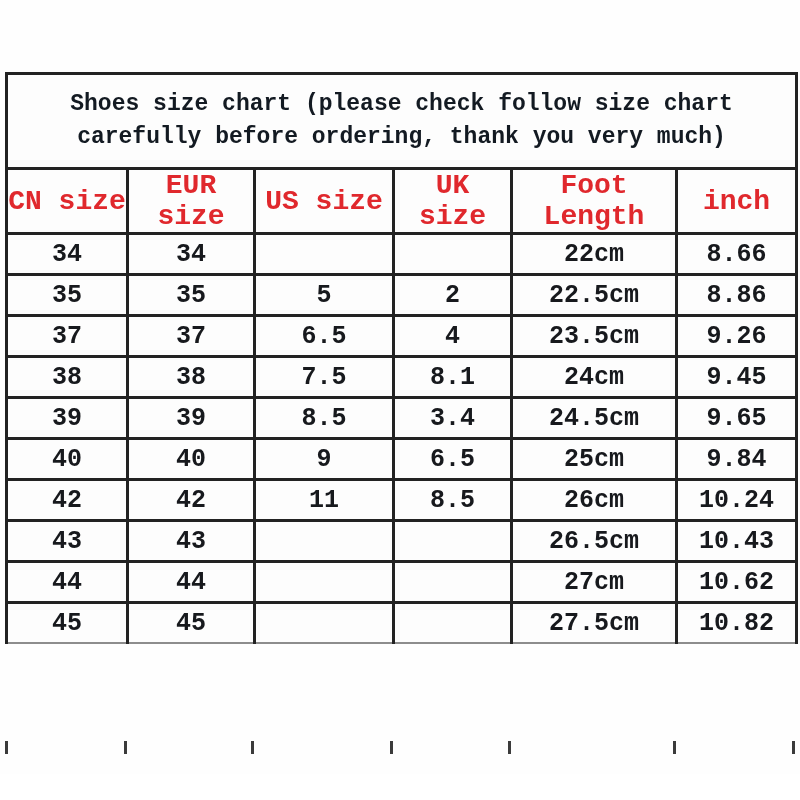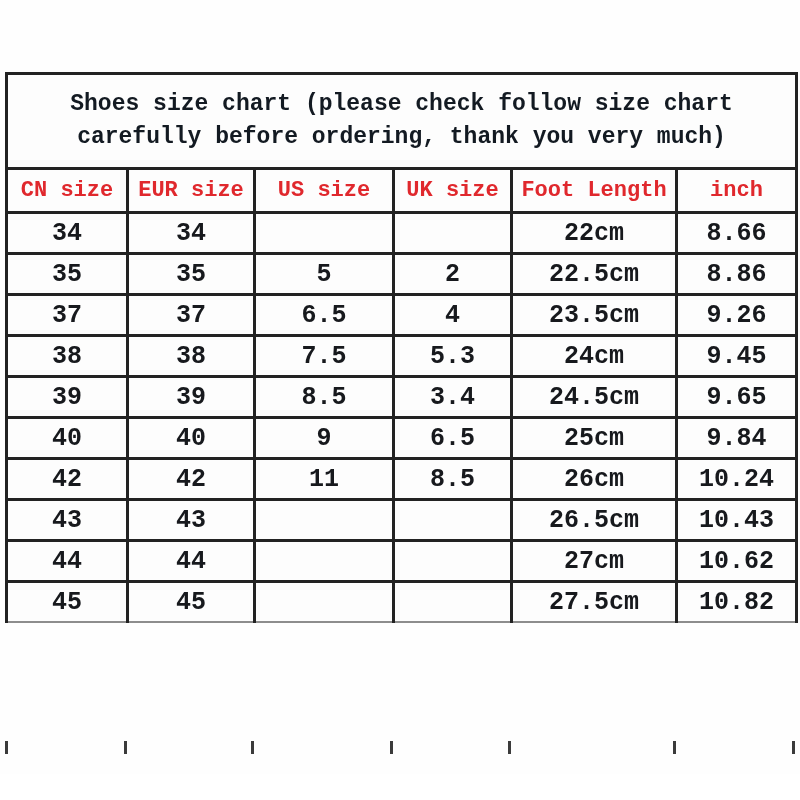--- a/index.html
+++ b/index.html
@@ -37,21 +37,21 @@
   .title-cell {
     height: 92px;
     font-size: 23px;
     line-height: 33px;
     padding: 0 42px;
     color: var(--title-color, #131a22);
     letter-spacing: 0;
   }
   .header-row th {
     height: 41px;
-    font-size: 22px;
+    font-size: 28px;
     color: var(--header-color, #e0282d);
   }
   tbody td {
     height: 38px;
     font-size: 25px;
     color: var(--text-color, #17191d);
   }
   tbody tr:last-child td {
     border-bottom: 2px solid #8d8d8d;
   }
@@ -128,21 +128,21 @@
           <td>37</td>
           <td>6.5</td>
           <td>4</td>
           <td>23.5cm</td>
           <td>9.26</td>
         </tr>
         <tr>
           <td>38</td>
           <td>38</td>
           <td>7.5</td>
-          <td>5.3</td>
+          <td>8.1</td>
           <td>24cm</td>
           <td>9.45</td>
         </tr>
         <tr>
           <td>39</td>
           <td>39</td>
           <td>8.5</td>
           <td>3.4</td>
           <td>24.5cm</td>
           <td>9.65</td>

